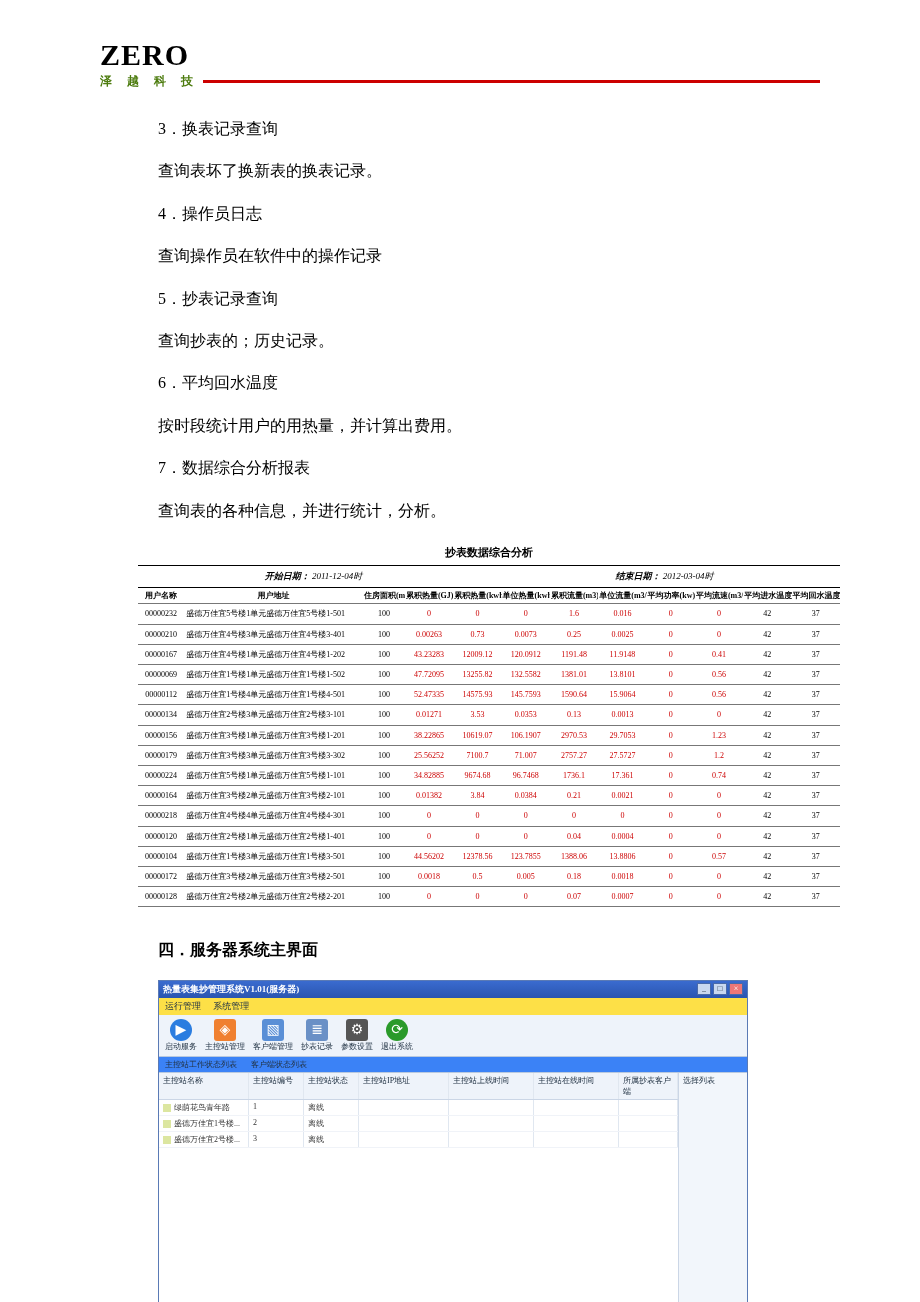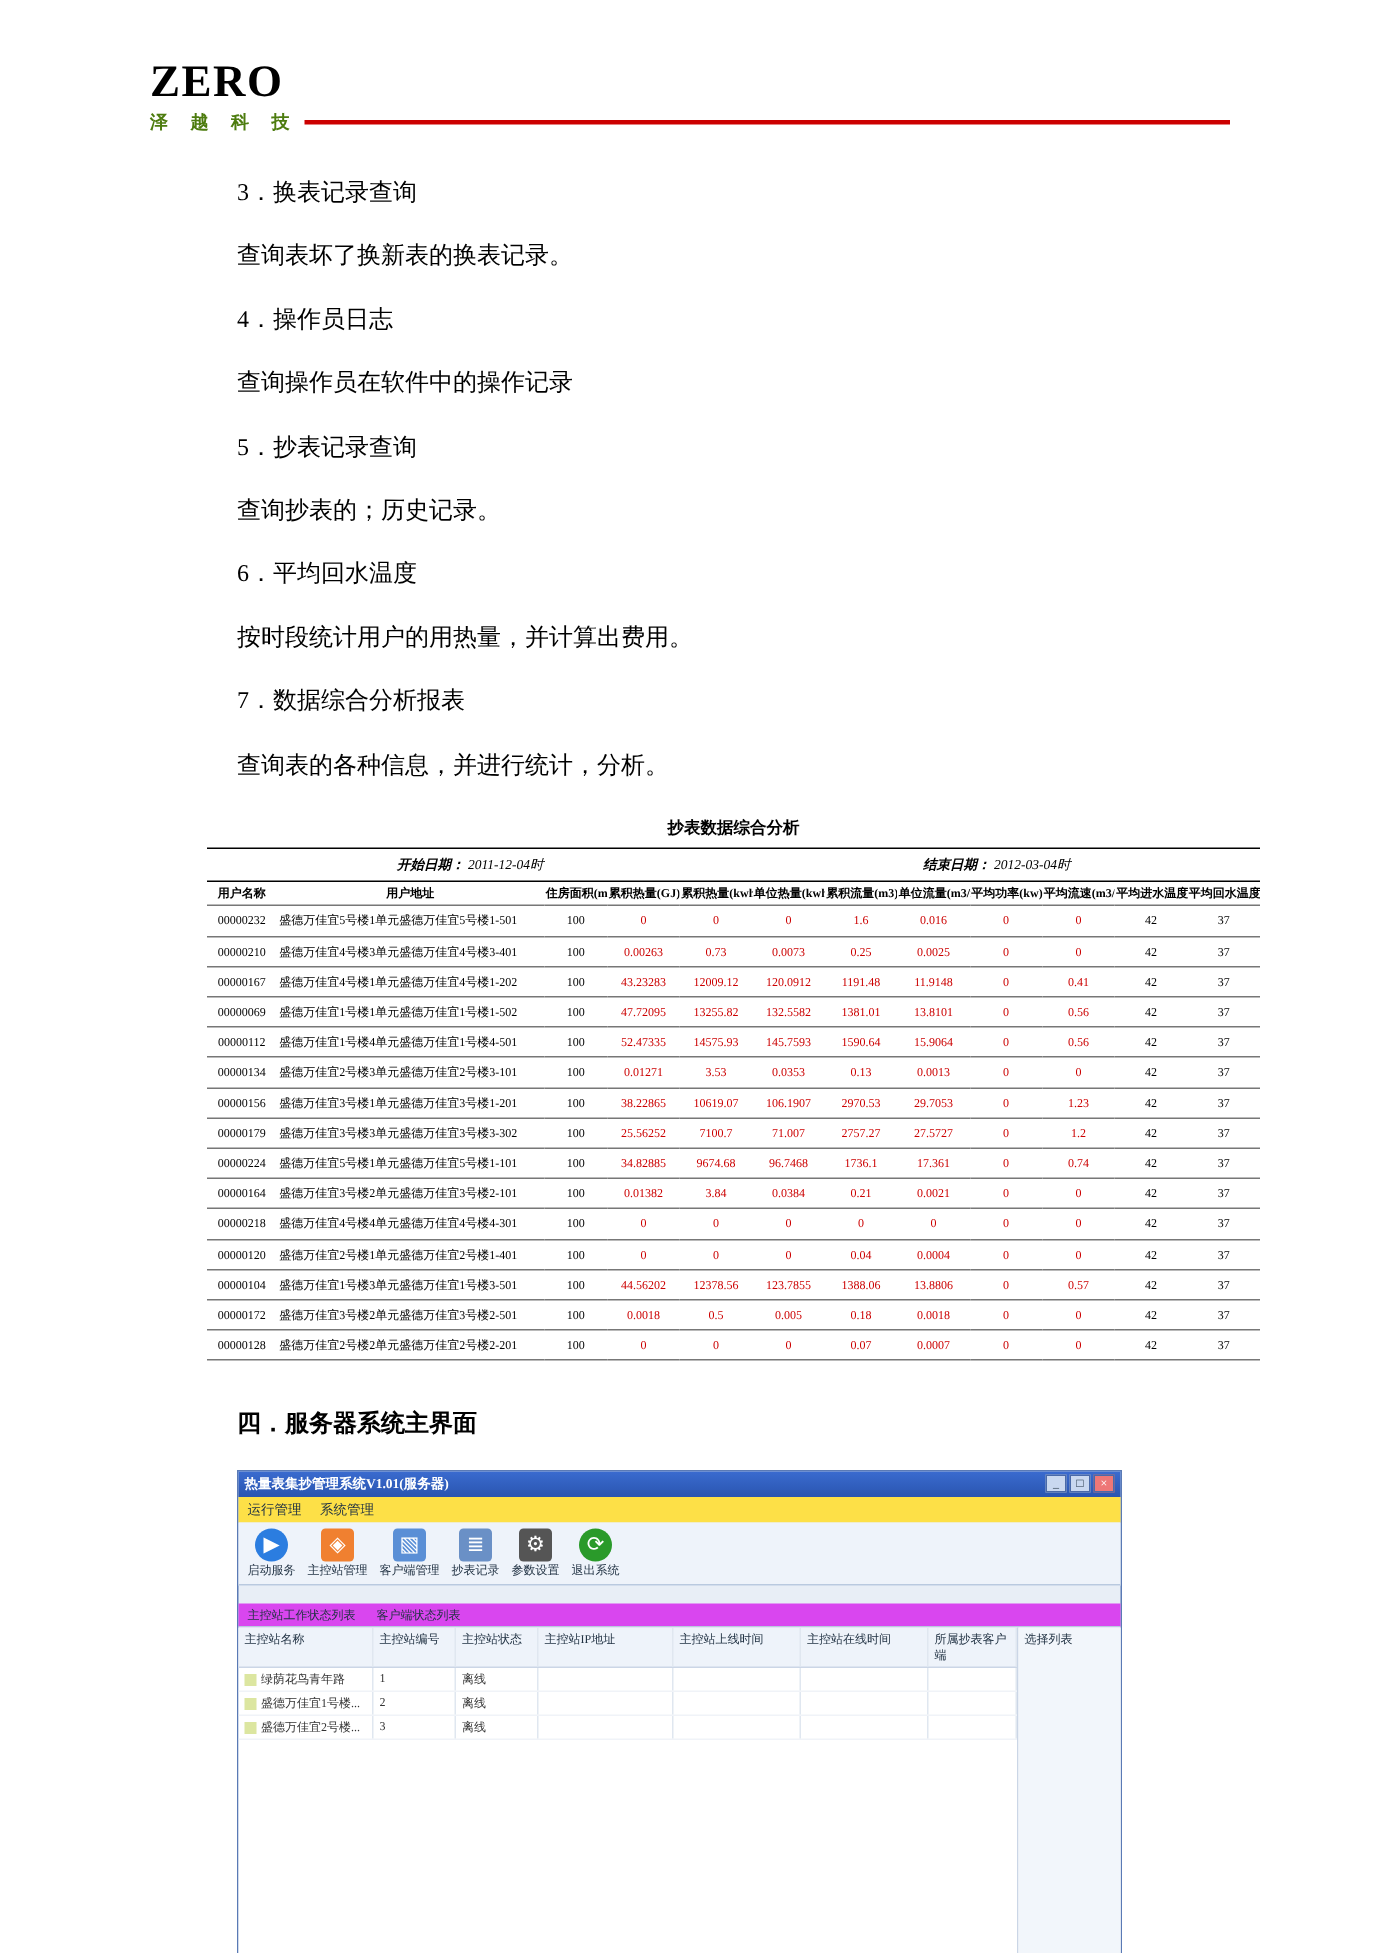--- a/index.html
+++ b/index.html
@@ -156,26 +156,25 @@
     display: flex; align-items: center; justify-content: center;
     font-size: 14px; color: #fff;
   }
   .ico-play { background: #2b7de0; border-radius: 50%; }
   .ico-rss { background: #f08030; }
   .ico-img { background: #5a8fd6; }
   .ico-list { background: #6a90c6; }
   .ico-gear { background: #555; }
   .ico-ref { background: #2a9a2a; border-radius: 50%; }
   .app-tabs {
-    background: #d946ef;
+    background: #3b82f6;
     padding: 2px 6px;
     font-size: 8px;
     color: #234;
     border-bottom: 1px solid #b9c9df;
-    margin-top: 12px;
   }
   .app-tabs span { margin-right: 12px; }
   .app-body {
     display: flex;
     height: 240px;
     background: #fff;
   }
   .grid-area {
     flex: 1;
     border-right: 1px solid #cbd6e6;

